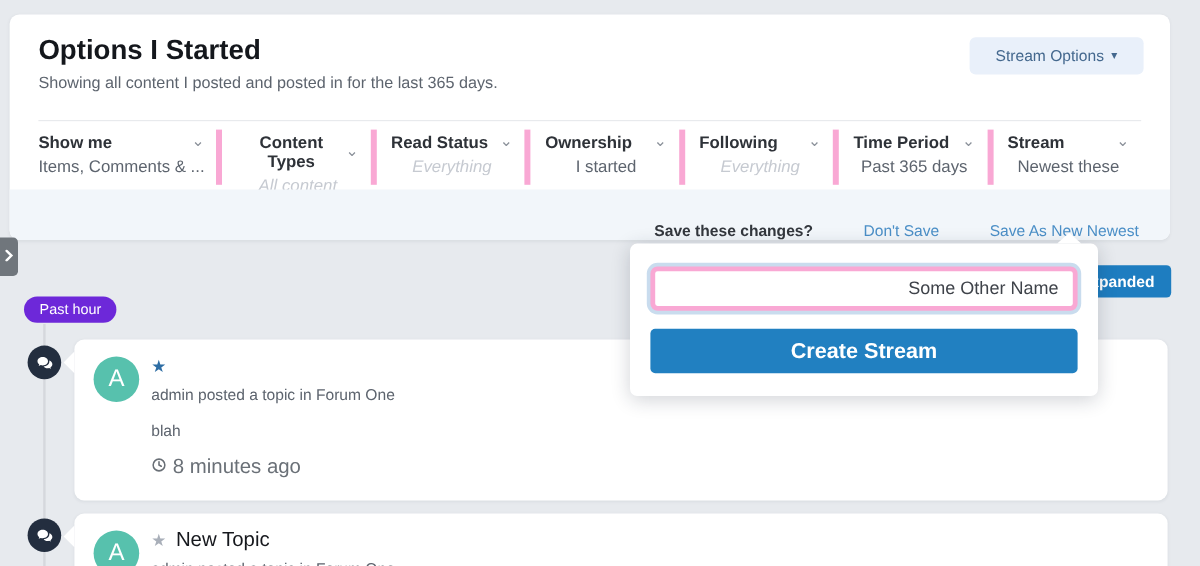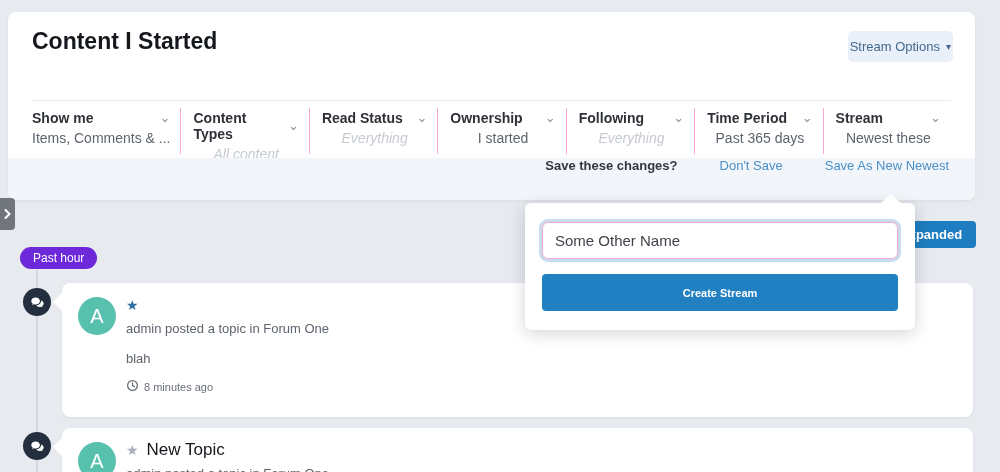--- a/index.html
+++ b/index.html
@@ -21,56 +21,56 @@
     position: absolute; left: 24px; top: 16px;
     font-size: 23px; font-weight: 700; color: #14171c;
   }
   .page-subtitle {
     position: absolute; left: 24px; top: 49px;
     font-size: 13.5px; color: #5d646e;
   }
   .stream-options-btn {
     position: absolute; right: 22px; top: 19px;
     background: #e9f0fa; color: #44688e;
-    font-size: 13px; padding: 8px 2px; border-radius: 5px;
+    font-size: 13px; padding: 8px 22px; border-radius: 5px;
     border: none; cursor: pointer; font-family: inherit;
     display: flex; align-items: center; gap: 6px;
   }
   .stream-options-btn .caret { font-size: 10px; }
   .header-divider {
     position: absolute; left: 24px; right: 24px; top: 88px;
     border-top: 1px solid #e8eaed;
   }
 
   
   .filter-row {
     position: absolute; left: 24px; right: 24px; top: 96px; height: 46px;
     display: flex;
   }
   .filter-col {
     flex: 1; padding: 2px 10px 0 12px; cursor: pointer;
-    border-left: 1px solid #f9a8d4;
+    border-left: 5px solid #f9a8d4;
   }
   .filter-col:first-child { border-left: none; padding-left: 0; }
   .filter-label-row {
-    display: flex; align-items: center; justify-content: space-between;
+    display: flex; align-items: center; justify-content: space-between; text-align: center;
   }
   .filter-label { font-size: 14px; font-weight: 700; color: #2e3238; }
   .filter-chevron { color: #8a9099; font-size: 13px; line-height: 10px; }
   .filter-value {
     margin-top: 4px; font-size: 14px; color: #5d646e;
     white-space: nowrap; overflow: hidden; text-overflow: ellipsis; text-align: center;
   }
   .filter-col.muted .filter-value { color: #c6cad1; font-style: italic; }
 
   
   .save-bar {
     position: absolute; left: 0; right: 0; top: 146px; height: 42px;
     background: #f2f6fa; border-radius: 0 0 8px 8px;
-    display: flex; align-items: flex-start; justify-content: flex-end;
+    display: flex; align-items: flex-end; justify-content: flex-end;
     gap: 42px; padding-right: 26px;
   }
   .save-prompt { font-size: 13px; font-weight: 700; color: #33373d; }
   .save-link { font-size: 13px; color: #4b8fc7; text-decoration: none; cursor: pointer; }
 
   
   .sidebar-toggle {
     position: absolute; left: 0; top: 198px; width: 15px; height: 32px;
     background: #70767c; border-radius: 0 4px 4px 0;
     display: flex; align-items: center; justify-content: center; cursor: pointer;
@@ -122,21 +122,21 @@
   .star.read { color: #a9afb9; }
   .item-title { font-size: 17px; color: #16181d; cursor: pointer; }
   .item-title.bold { font-weight: 700; }
   .item-byline { position: absolute; left: 64px; font-size: 13px; color: #5d646e; }
   .card-1 .item-byline { top: 38px; }
   .card-2 .item-byline { top: 38px; }
   .item-excerpt { position: absolute; left: 64px; top: 68px; font-size: 13px; color: #5d646e; }
   .item-time {
     position: absolute; left: 64px; top: 96px;
     display: flex; align-items: center; gap: 5px;
-    font-size: 11px; color: #6a7077; cursor: pointer; text-align: center;
+    font-size: 17px; color: #6a7077; cursor: pointer; text-align: center;
   }
 
   
   .expanded-btn {
     position: absolute; left: 886px; top: 221px; height: 27px;
     background: #1e7dc0; color: #fff; font-size: 13px; font-weight: 700;
     border: none; border-radius: 4px; padding: 0 14px; cursor: pointer;
     font-family: inherit; z-index: 5;
   }
 
@@ -148,36 +148,37 @@
     z-index: 10;
   }
   .popup-caret {
     position: absolute; right: 14px; top: -9px;
     width: 0; height: 0;
     border-left: 10px solid transparent; border-right: 10px solid transparent;
     border-bottom: 9px solid #fff;
   }
   .stream-name-input {
     position: absolute; left: 17px; top: 19px; width: 356px; height: 37px;
-    border: 1px solid #f9a8d4; border-radius: 6px;
+    border: 4px solid #f9a8d4; border-radius: 6px;
     box-shadow: 0 0 0 3px #c9dcee;
     font-size: 15px; color: #3f434a; padding: 0 12px;
-    font-family: inherit; outline: none;
+    font-family: inherit; outline: none; text-align: right;
   }
   .create-stream-btn {
     position: absolute; left: 17px; top: 71px; width: 356px; height: 37px;
-    background: #2180c1; color: #fff; font-size: 11px; font-weight: 700;
+    background: #2180c1; color: #fff; font-size: 18px; font-weight: 700;
     border: none; border-radius: 4px; cursor: pointer; font-family: inherit;
   }
 </style>
 </head>
 <body>
 
 <div class="header-card">
-  <h1 class="page-title">Content I Started</h1>
+  <h1 class="page-title">Options I Started</h1>
+  <div class="page-subtitle">Showing all content I posted and posted in for the last 365 days.</div>
   <button class="stream-options-btn">
     <span>Stream Options</span>
     <span class="caret">▾</span>
   </button>
   <div class="header-divider"></div>
 
   <div class="filter-row">
     <div class="filter-col">
       <div class="filter-label-row">
         <span class="filter-label">Show me</span>

